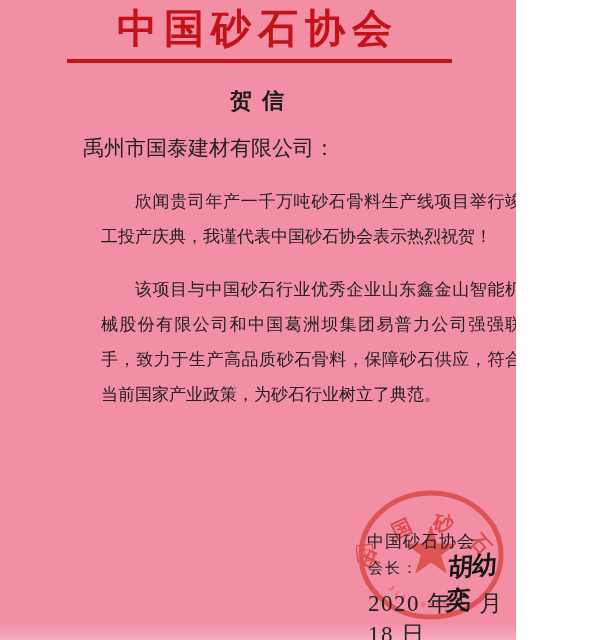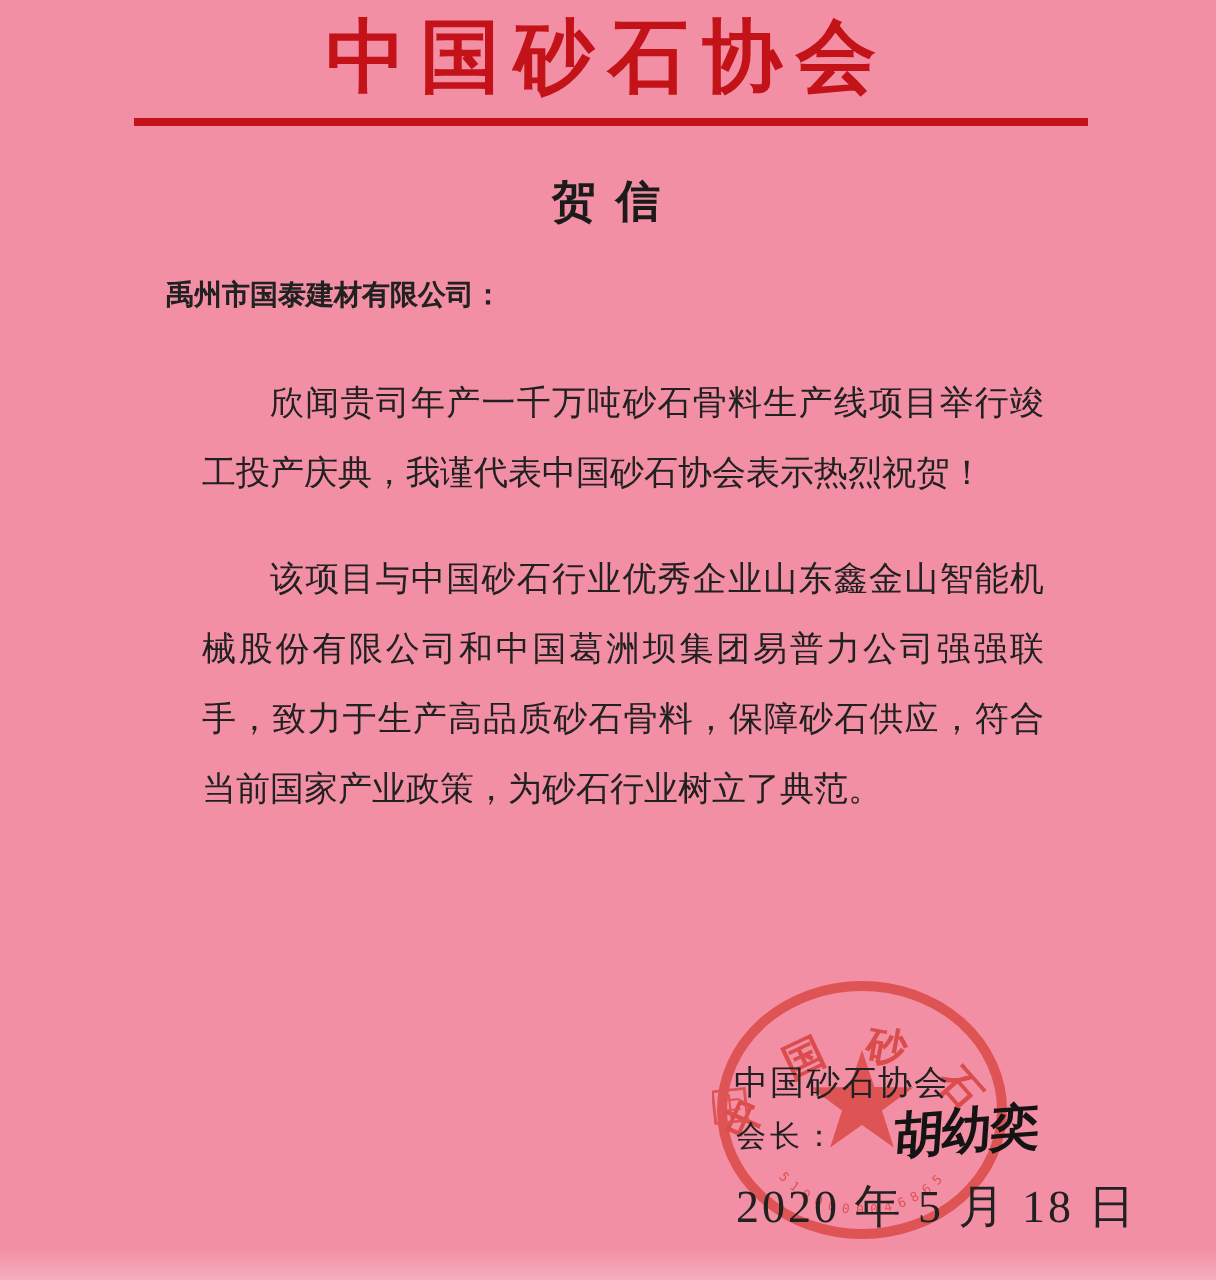--- a/index.html
+++ b/index.html
@@ -1,18 +1,18 @@
 <!DOCTYPE html>
 <html><head>
 <meta charset="utf-8">
 <style>
   html,body{margin:0;padding:0;}
   .page{
     position:relative;
-    width:608px;height:640px;
+    width:516px;height:640px;
     background:linear-gradient(180deg,#f28fa4 0%,#f28fa4 97.5%,#f6aebd 100%);
     font-family:"Liberation Serif","DejaVu Serif",serif;
     color:#212121;
     overflow:hidden;
   }
   .letterhead-title{
     position:absolute;top:1px;left:0;right:0;
     text-align:center;
     font-size:40px;line-height:56px;
     font-weight:bold;
@@ -31,21 +31,21 @@
     letter-spacing:2px;
     color:#1b1b1b;
   }
   .body-text{
     position:absolute;top:131px;left:83px;width:457px;
     font-size:17px;line-height:35px;
     text-align:justify;text-justify:inter-character;
     z-index:2;
   }
   .recipient{
-    font-weight:bold;font-size:14px;margin:0;
+    font-weight:normal;font-size:21px;margin:0;
   }
   .para{
     margin:18px;text-indent:2em;
   }
   .sig-org{
     position:absolute;top:530px;left:367px;
     font-size:17px;letter-spacing:1px;z-index:2;
   }
   .sig-role{
     position:absolute;top:559px;left:368px;

